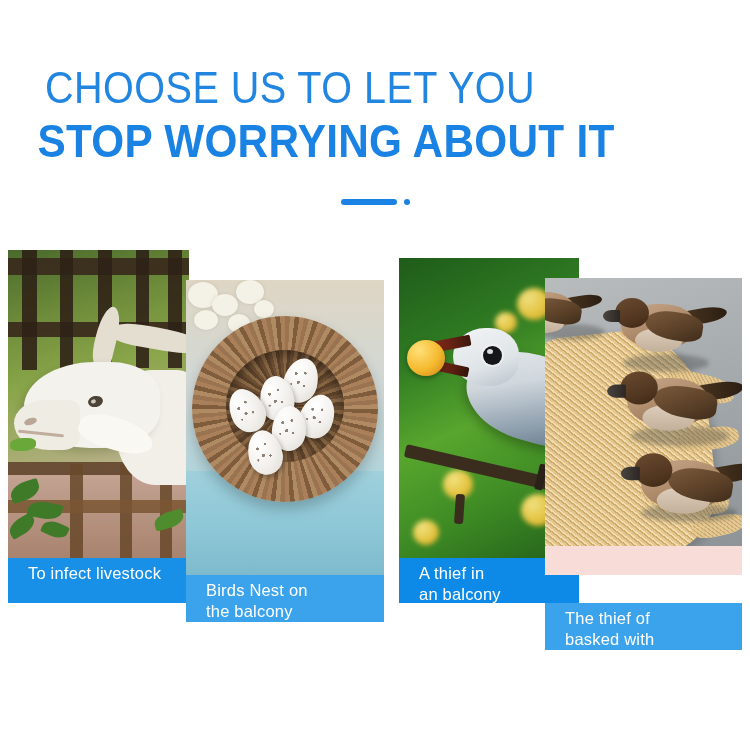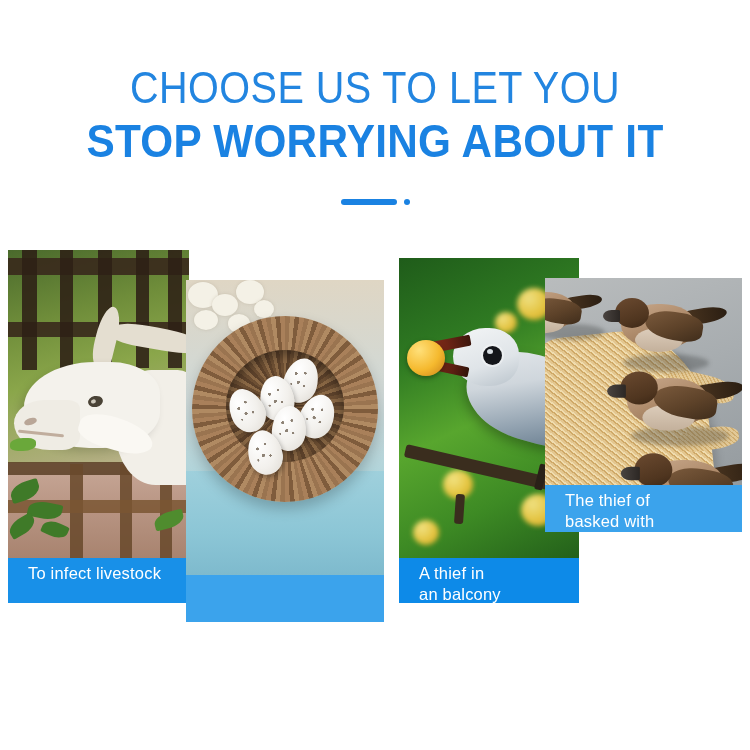--- a/index.html
+++ b/index.html
@@ -15,21 +15,20 @@
     overflow: hidden;
     position: relative;
   }
 
   
   .headline-block {
     position: absolute;
     top: 62px;
     left: 0;
     width: 750px;
-    text-align: center;
   }
   .headline-line1 {
     font-family: "Liberation Sans Narrow", "Liberation Sans", sans-serif;
     font-size: 45px;
     line-height: 52px;
     font-weight: 400;
     letter-spacing: 0.5px;
     color: #2285e0;
     transform: scaleX(0.88);
     white-space: nowrap;
@@ -103,21 +102,21 @@
   #card-1 .caption { height: 45px; background: #1890e8; }
 
   #card-2 { left: 186px; top: 280px; width: 198px; height: 342px; z-index: 2; }
   #card-2 .photo   { height: 295px; }
   #card-2 .caption { height: 47px; background: #3ba3ec; }
 
   #card-3 { left: 383px; top: 258px; width: 180px; height: 345px; z-index: 3; margin-left: 16px; }
   #card-3 .photo   { height: 300px; }
   #card-3 .caption { height: 45px; background: #0d8ae8; }
 
-  #card-4 { left: 545px; top: 278px; width: 197px; height: 254px; z-index: 4; }
+  #card-4 { left: 545px; top: 278px; width: 197px; height: 372px; z-index: 4; }
   #card-4 .photo     { height: 268px; }
   #card-4 .pink-band { position: absolute; left: 0; top: 268px; width: 100%; height: 29px; background: #f8dcd8; }
   #card-4 .caption   { height: 47px; background: #3ba3ec; }
 
   
   .ph1 { background: linear-gradient(165deg,#4a6a2c 0%,#6f8d3a 22%,#8aa64a 40%,#b9b08a 70%,#cfc4a4 100%); }
   .ph1 .fence-rail {
     position: absolute; background: #3a2a1c; opacity: .92;
   }
   .ph1 .post {
@@ -394,20 +393,22 @@
     <div class="nest-outer"></div>
     <div class="nest-inner"></div>
     <div class="egg" style="left:98px; top:78px;  transform:rotate(16deg);"></div>
     <div class="egg" style="left:74px; top:96px;  transform:rotate(-8deg);"></div>
     <div class="egg" style="left:44px; top:108px; transform:rotate(-26deg);"></div>
     <div class="egg" style="left:114px;top:114px; transform:rotate(22deg);"></div>
     <div class="egg" style="left:86px; top:126px; transform:rotate(4deg);"></div>
     <div class="egg" style="left:62px; top:150px; transform:rotate(-14deg);"></div>
   </div>
   <div class="caption">
+    <span>Birds Nest on</span>
+    <span>the balcony</span>
   </div>
 </div>
 
 <div class="card" id="card-3">
   <div class="photo ph3">
     <div class="blur-fruit" style="left:118px; top:30px;  width:34px; height:32px;"></div>
     <div class="blur-fruit" style="left:150px; top:52px;  width:28px; height:27px;"></div>
     <div class="blur-fruit" style="left:96px;  top:54px;  width:22px; height:21px;"></div>
     <div class="blur-fruit" style="left:44px;  top:212px; width:30px; height:29px;"></div>
     <div class="blur-fruit" style="left:122px; top:236px; width:34px; height:32px;"></div>

